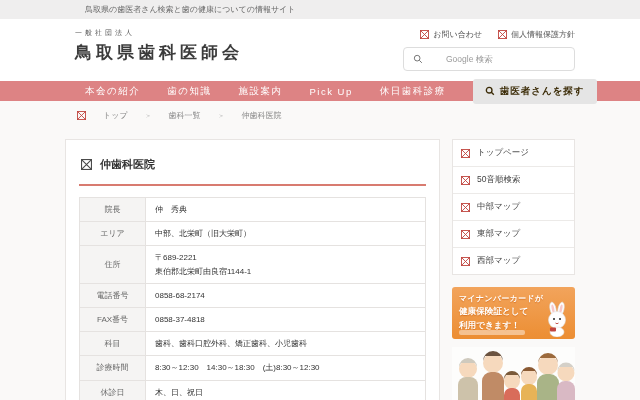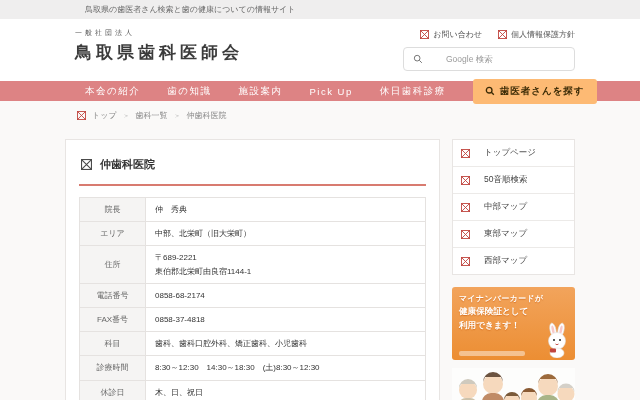--- a/index.html
+++ b/index.html
@@ -37,28 +37,28 @@
   .bi { display:inline-block; flex-shrink:0; }
   .bi-red { color:#c0453f; }
   .bi-dark { color:#4a4a4a; }
   .mag { color:#777; }
 
   
   .nav { background:#dd8384; }
   .nav .container { display:flex; align-items:center; height:20px; padding-left:20px; box-sizing:border-box; }
   .nav-item { color:#fff; font-size:9.5px; letter-spacing:1.5px; margin-right:27px; cursor:pointer; white-space:nowrap; }
   .nav-search-btn {
-    margin-left:auto; margin-right:2px; background:#fdba74; color:#3a2a05; font-weight:700; font-size:9.5px;
+    margin-left:auto; margin-right:2px; background:#e5e5e5; color:#3a2a05; font-weight:700; font-size:9.5px;
     height:25px; display:flex; align-items:center; gap:5px; padding:0 12px; border-radius:3px;
     border:none; cursor:pointer; letter-spacing:1px; font-family:inherit; white-space:nowrap;
   }
   .nav-search-btn .mag { color:#3a2a05; }
 
   
-  .breadcrumb { display:flex; align-items:center; gap:6px; font-size:8px; color:#888; padding:9px 0 8px 12px; box-sizing:border-box; }
+  .breadcrumb { display:flex; align-items:center; gap:17px; font-size:8px; color:#888; padding:9px 0 8px 12px; box-sizing:border-box; }
   .crumb { cursor:pointer; }
   .crumb-sep { color:#aaa; font-size:7px; }
 
   
   .main .container { display:flex; gap:12px; align-items:flex-start; padding-top:10px; }
   .card {
     width:375px; box-sizing:border-box; background:#fff;
     border:1px solid #e8e5e3; padding:12px 13px 14px;
   }
   .card-title {
@@ -72,27 +72,27 @@
   }
   .details td {
     border:1px solid #e5e2e0; color:#333; padding:5px 9px;
     white-space:pre-line; line-height:1.65; height:9px;
   }
 
   
   .sidebar { width:123px; flex-shrink:0; }
   .side-menu { background:#fff; border:1px solid #e8e5e3; }
   .side-menu-item {
-    display:flex; align-items:center; gap:14px; padding:7px 8px;
+    display:flex; align-items:center; gap:7px; padding:7px 8px;
     font-size:8.5px; color:#444; border-bottom:1px solid #eceae8; cursor:pointer;
   }
   .side-menu-item:last-child { border-bottom:none; }
 
   .banner1 {
-    margin-top:12px; height:73px; border-radius:3px; box-sizing:border-box;
+    margin-top:12px; height:52px; border-radius:3px; box-sizing:border-box;
     background:linear-gradient(180deg,#f2a45c,#ec8e33);
     position:relative; padding:6px 7px; color:#fff; overflow:hidden; cursor:pointer;
   }
   .b1-line1 { font-size:7.8px; font-weight:700; letter-spacing:.5px; text-shadow:0 1px 1px rgba(200,90,10,.6); }
   .b1-line2 { font-size:8.6px; font-weight:700; margin-top:2px; text-shadow:0 1px 1px rgba(200,90,10,.6); }
   .b1-line3 { font-size:8.6px; font-weight:700; margin-top:2px; text-shadow:0 1px 1px rgba(200,90,10,.6); }
   .b1-strip { position:absolute; bottom:4px; left:7px; width:66px; height:5px; background:rgba(255,255,255,.45); border-radius:2px; }
   .rabbit { position:absolute; right:3px; bottom:2px; }
 
   .banner2 { margin-top:8px; height:72px; background:#fdfdfc; position:relative; overflow:hidden; cursor:pointer; }

